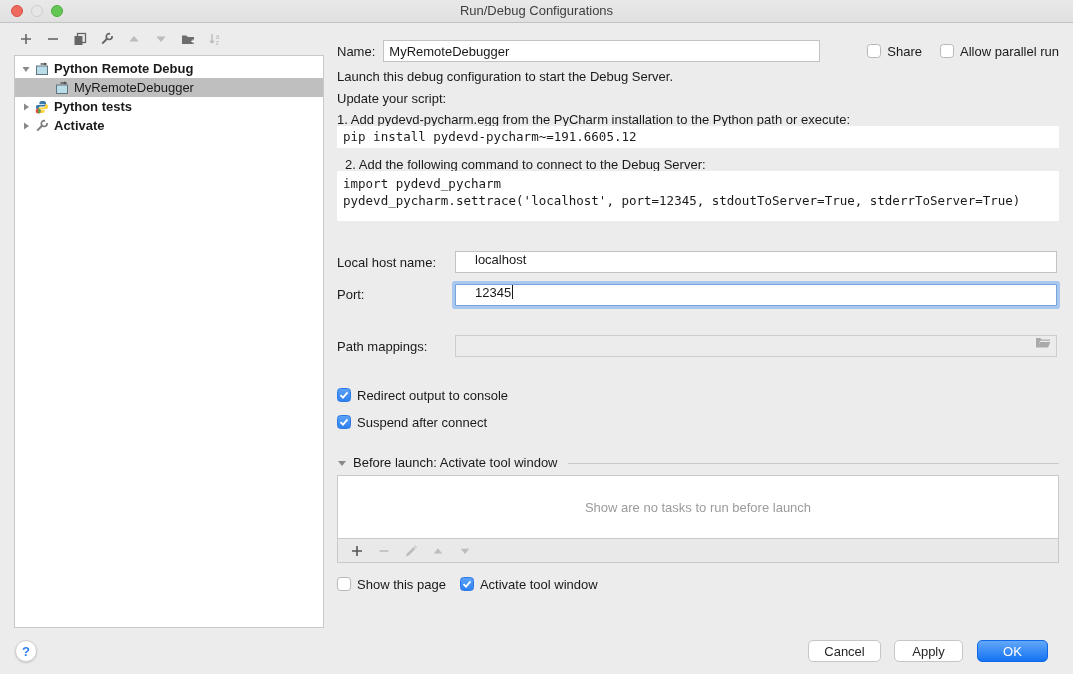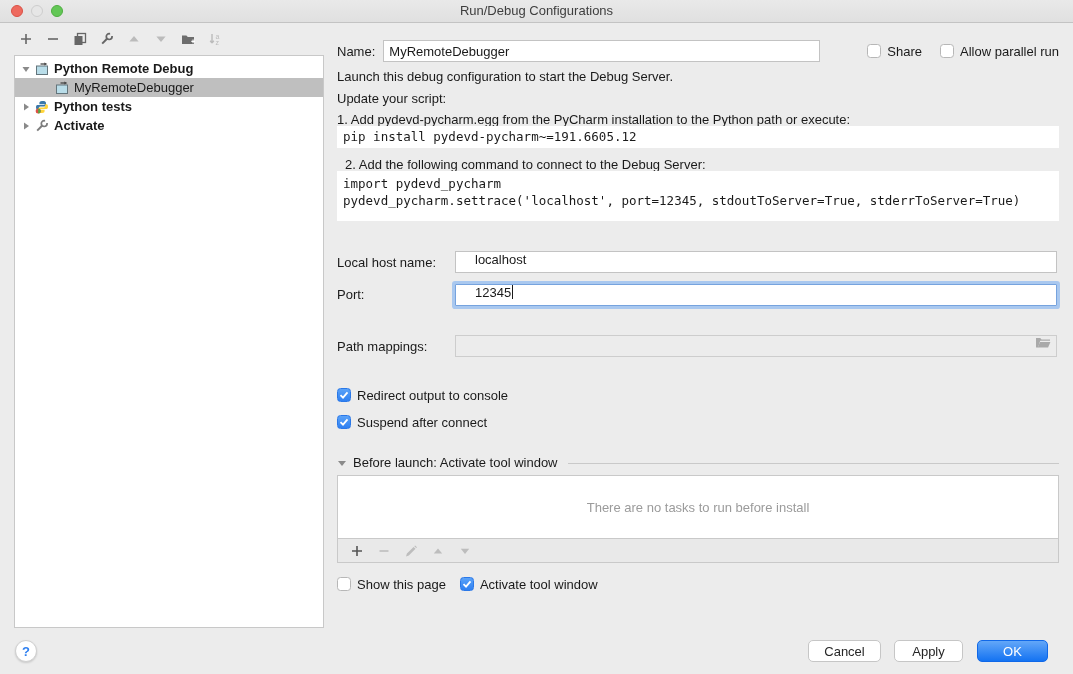--- a/index.html
+++ b/index.html
@@ -264,21 +264,21 @@
   <span style="display:inline-flex;">
     <svg width="10" height="10">
         <path d="M1 3h8L5 8z" fill="#8a8a8a"></path>
       </svg>
     </span>
   <span class="txt">Before launch: Activate tool window</span>
   <span class="rule"></span>
 </div>
 
 <div class="tasks-box">
-  <span class="tasks-empty">There are no tasks to run before install</span>
+  <span class="tasks-empty">Show are no tasks to run before launch</span>
 </div>
 
 <div class="tasks-strip">
   <span class="ticon">
     <svg width="14" height="14">
         <path d="M7 2v10M2 7h10" stroke="#555" stroke-width="1.6"></path>
       </svg>
     </span>
   <span class="ticon">
     <svg width="14" height="14">

